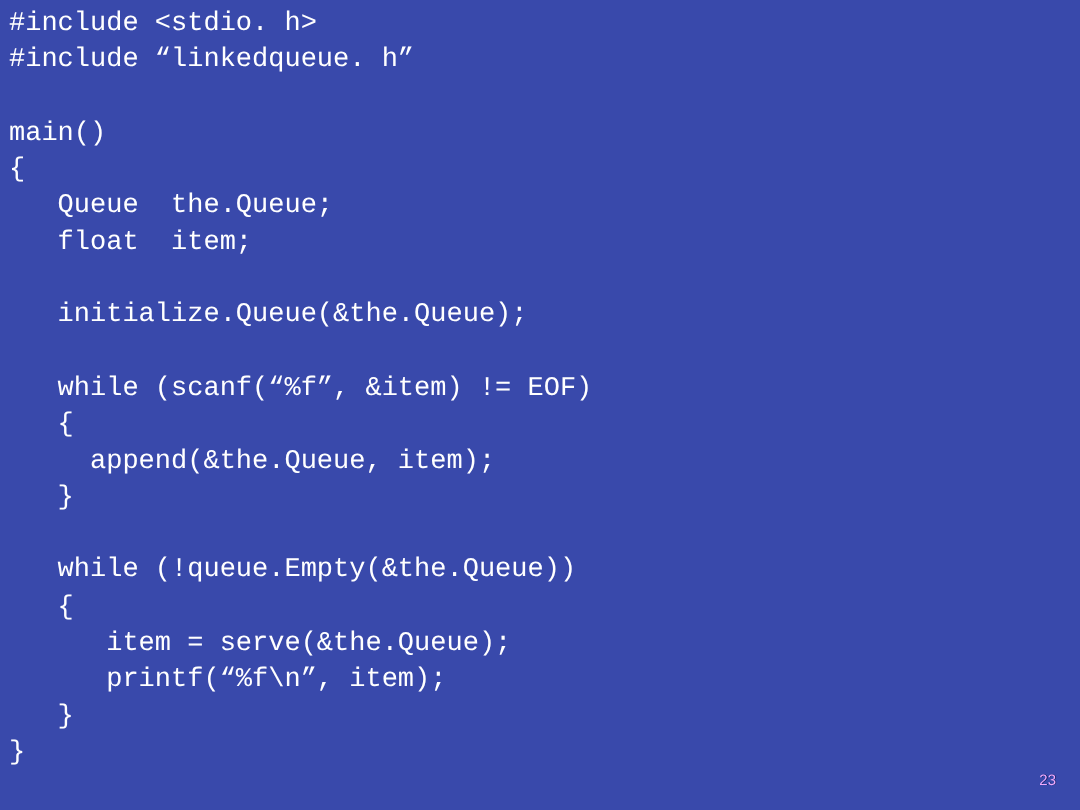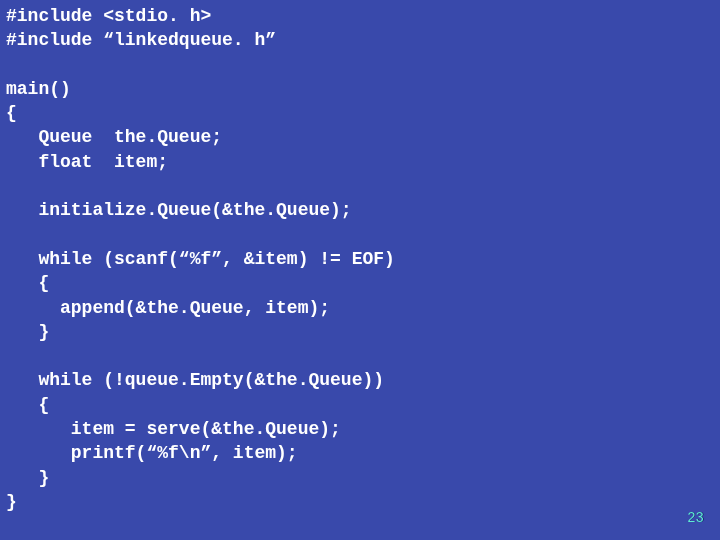--- a/index.html
+++ b/index.html
@@ -17,30 +17,30 @@
     color: #ffffff;
     position: relative;
   }
   pre.code {
     margin: 0;
     padding: 4px 6px 0 6px;
     line-height: 1.35;
     white-space: pre;
     font-family: inherit;
     font-size: inherit;
-    font-weight: bold;
+    font-weight: normal;
   }
   .slide-number {
     position: absolute;
     right: 16px;
     bottom: 14px;
-    color: #5eead4;
-    font-family: Liberation Mono, monospace;
+    color: #f0abfc;
+    font-family: Liberation Sans, sans-serif;
     font-weight: normal;
-    font-size: 14px;
+    font-size: 10px;
     text-shadow: 0.6px 0 0 #0f1a5c;
   }
 </style>
 </head>
 <body>
 
 <pre class="code">#include &lt;stdio. h&gt;
 #include “linkedqueue. h”
 
 main()

